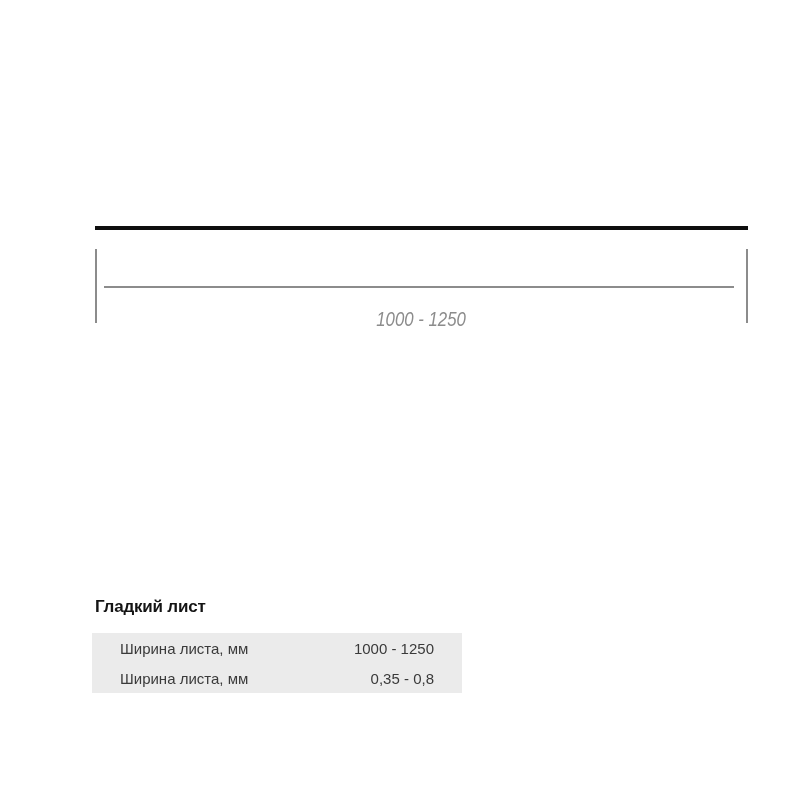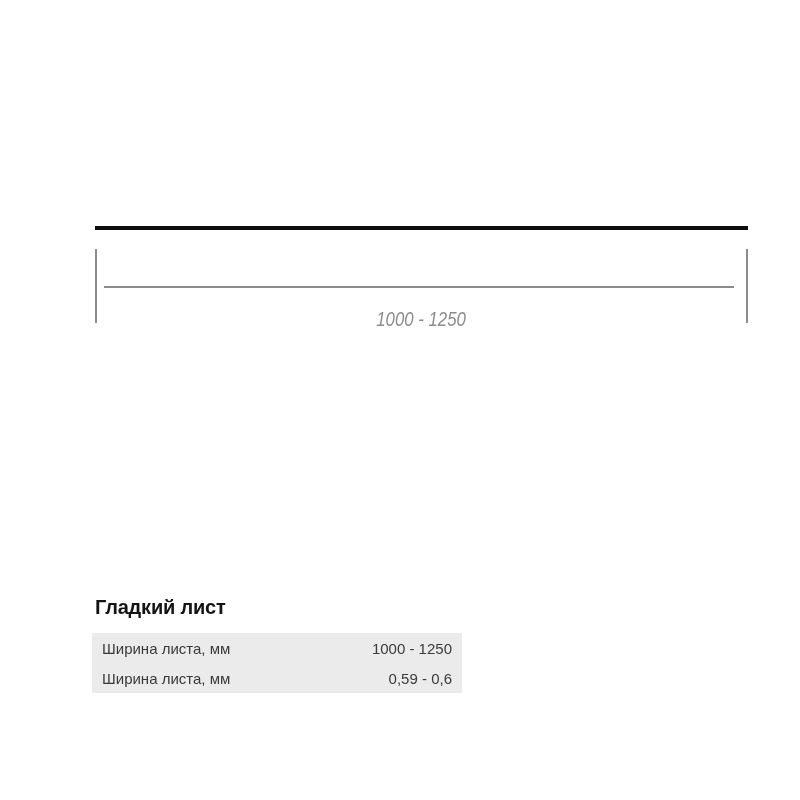--- a/index.html
+++ b/index.html
@@ -43,34 +43,34 @@
     line-height:26px;
     color:var(--dimension);
     transform:scaleX(0.8);
     transform-origin:center;
     white-space:nowrap;
   }
 
   
   .specs{position:absolute;left:70px;top:597px;width:370px;}
   .title{
-    font-size:20px;
+    font-size:17px;
     font-weight:bold;
     color:var(--title);
     letter-spacing:-0.2px;
     margin-left:3px;
     line-height:20px;
   }
   .table{margin-top:16px;width:370px;}
   .row{
     display:flex;
     align-items:center;
     justify-content:space-between;
     height:30px;
-    padding:0 10px;
+    padding:0 28px;
     font-size:15px;
     color:var(--text);
   }
   .row.odd{background:var(--table-stripe);}
   .cell.label{text-align:left;white-space:nowrap;}
   .cell.value{text-align:right;white-space:nowrap;}
 </style>
 </head>
 <body>
 
@@ -89,18 +89,18 @@
   <div class="specs">
     <h2 class="title">Гладкий лист</h2>
 
     <div class="table">
       <div class="row odd">
         <span class="cell label">Ширина листа, мм</span>
         <span class="cell value">1000 - 1250</span>
       </div>
       <div class="row odd">
         <span class="cell label">Ширина листа, мм</span>
-        <span class="cell value">0,59 - 0,6</span>
+        <span class="cell value">0,35 - 0,8</span>
       </div>
     </div>
   </div>
 
 </div>
 
 </body></html>

